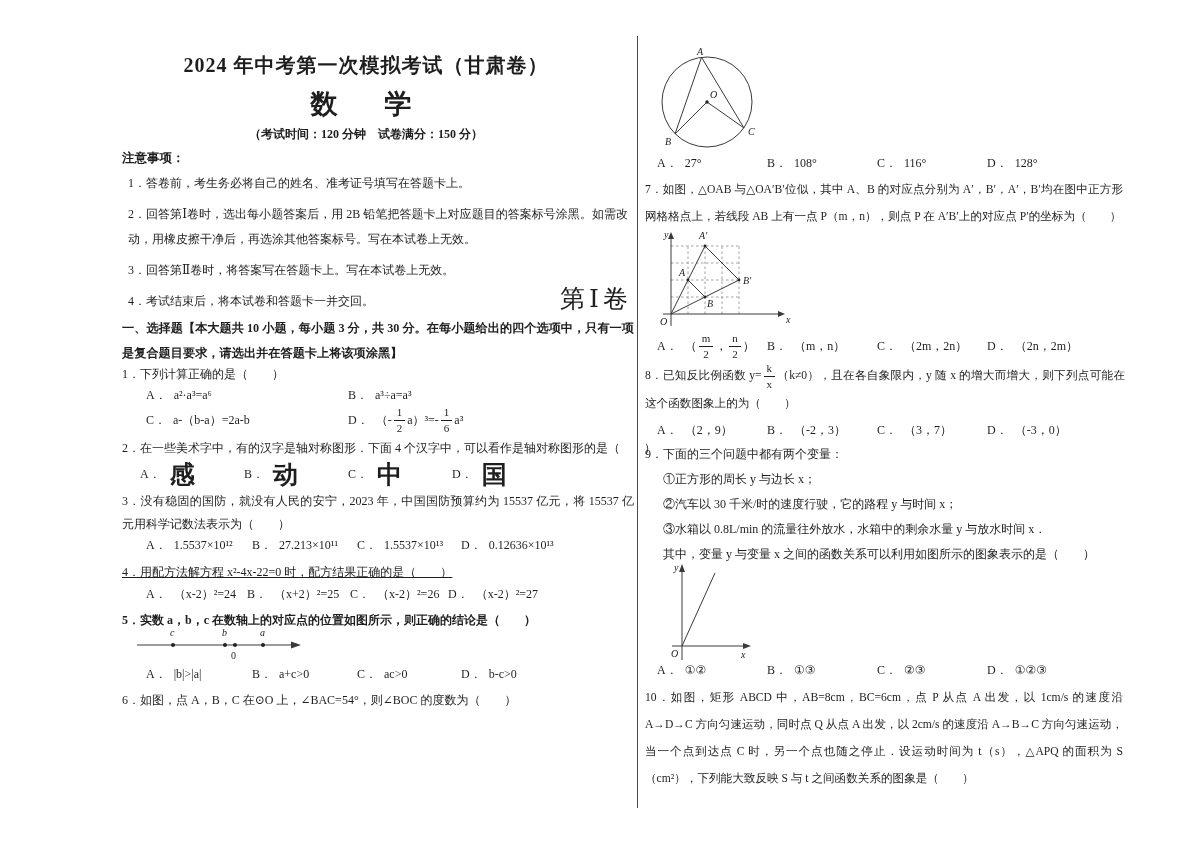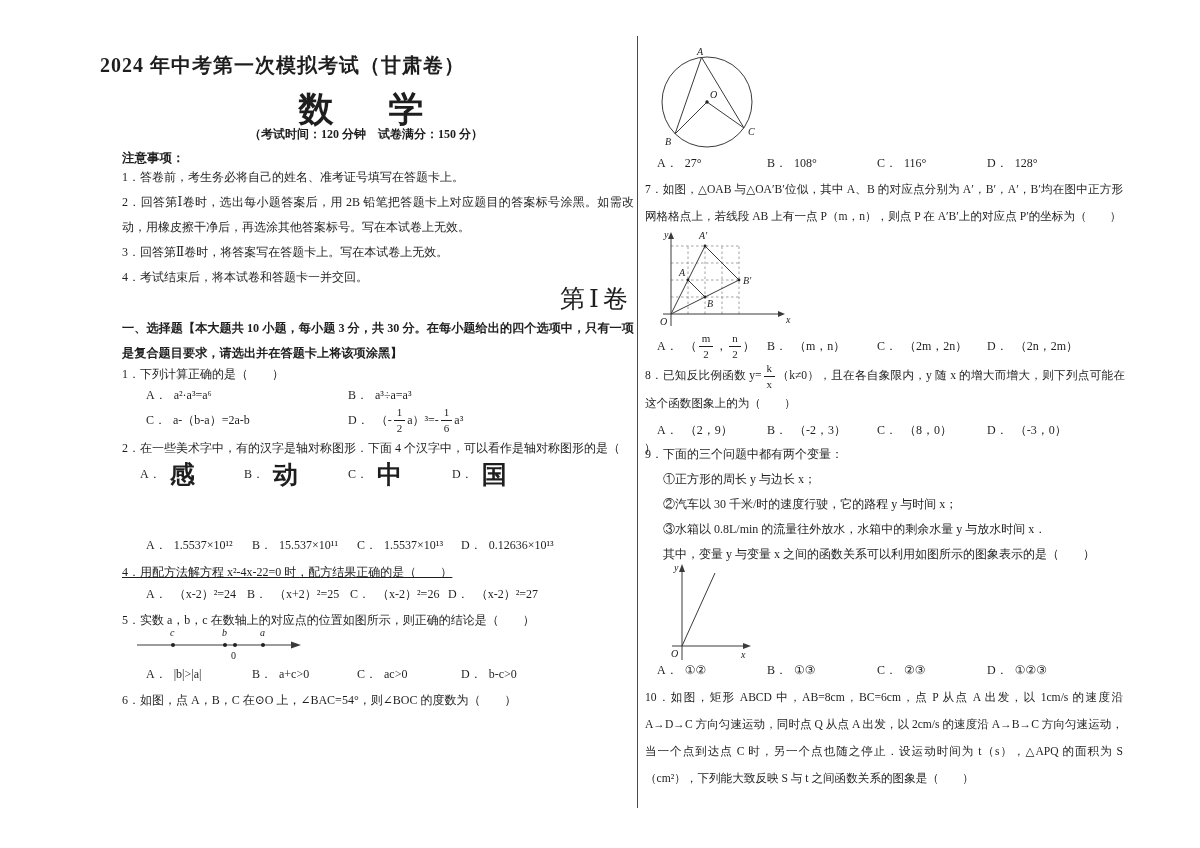--- a/index.html
+++ b/index.html
@@ -1,25 +1,25 @@
 <!DOCTYPE html>
 <html><head>
 <meta charset="utf-8">
 <style>
   html,body{margin:0;padding:0;background:#e8e8e8;}
   .page{position:relative;width:1200px;height:848px;background:#ffffff;margin:0 auto;
         font-family:"Liberation Serif","DejaVu Serif",serif;color:#1e1e1e;overflow:hidden;}
   .abs{position:absolute;}
   .divider{position:absolute;left:637px;top:36px;width:1px;height:772px;background:#4a4a4a;}
-  .title{left:100px;top:52px;width:532px;text-align:left;font-size:20px;font-weight:bold;letter-spacing:1px;}
-  .subject{left:100px;top:86px;width:532px;text-align:center;font-size:35px;font-weight:bold;letter-spacing:10px;}
+  .title{left:100px;top:52px;width:532px;text-align:center;font-size:20px;font-weight:bold;letter-spacing:1px;}
+  .subject{left:100px;top:86px;width:532px;text-align:center;font-size:27px;font-weight:bold;letter-spacing:10px;}
   .meta{left:100px;top:126px;width:532px;text-align:center;font-size:12px;font-weight:bold;}
   .notice-title{left:122px;top:150px;font-size:12.5px;font-weight:bold;}
   .notes{left:122px;top:165px;width:512px;font-size:12px;line-height:25px;text-align:justify;}
-  .notes p{margin:0;}
+  .notes p{margin:6px;}
   .part1{left:100px;top:282px;width:532px;text-align:right;font-size:25px;font-weight:500;letter-spacing:4px;}
   .intro{left:122px;top:316px;width:512px;font-size:12.2px;font-weight:bold;line-height:25px;text-align:justify;}
   .stem{font-size:12px;white-space:nowrap;}
   .block{font-size:12px;line-height:25px;text-align:justify;}
   .blockR{font-size:11.6px;line-height:27px;text-align:justify;}
   .optrow{display:flex;align-items:center;font-size:12px;}
   .opt{display:flex;align-items:center;white-space:nowrap;}
   .w4{width:104px;}
   .w4R{width:110px;}
   .w2{width:202px;}
@@ -100,28 +100,29 @@
     <span class="opt w4">
         <span class="lab">C．</span>
         <span class="bigchar">中</span>
       </span>
     <span class="opt w4">
         <span class="lab">D．</span>
         <span class="bigchar">国</span>
       </span>
   </div>
 
+  <div class="abs block" style="left:122px;top:490px;width:512px;line-height:23px;">3．没有稳固的国防，就没有人民的安宁，2023 年，中国国防预算约为 15537 亿元，将 15537 亿元用科学记数法表示为（　　）</div>
   <div class="abs optrow" style="left:146px;top:537px;">
     <span class="opt" style="width:106px;">
         <span class="lab">A．</span>
         <span>1.5537×10¹²</span>
       </span>
     <span class="opt" style="width:105px;">
         <span class="lab">B．</span>
-        <span>15.537×10¹¹</span>
+        <span>27.213×10¹¹</span>
       </span>
     <span class="opt" style="width:104px;">
         <span class="lab">C．</span>
         <span>1.5537×10¹³</span>
       </span>
     <span class="opt" style="width:110px;">
         <span class="lab">D．</span>
         <span>0.12636×10¹³</span>
       </span>
   </div>
@@ -139,21 +140,21 @@
     <span class="opt" style="width:98px;">
         <span class="lab">C．</span>
         <span>（x-2）²=26</span>
       </span>
     <span class="opt" style="width:104px;">
         <span class="lab">D．</span>
         <span>（x-2）²=27</span>
       </span>
   </div>
 
-  <div class="abs stem" style="left:122px;top:612px;">5．实数 a，b，c 在数轴上的对应点的位置如图所示，则正确的结论是（　　）</div>
+  <div class="abs stem" style="left:122px;top:612px;font-weight:bold;">5．实数 a，b，c 在数轴上的对应点的位置如图所示，则正确的结论是（　　）</div>
   <div class="abs" style="left:133px;top:624px;">
     <svg width="175" height="40" viewBox="0 0 175 40">
       <line x1="4" y1="21" x2="160" y2="21" stroke="#3a3a3a" stroke-width="1.2"></line>
       <polygon points="168,21 158,17.5 158,24.5" fill="#3a3a3a"></polygon>
       <circle cx="40" cy="21" r="2" fill="#222"></circle>
       <circle cx="92" cy="21" r="2" fill="#222"></circle>
       <circle cx="102" cy="21" r="2" fill="#222"></circle>
       <circle cx="130" cy="21" r="2" fill="#222"></circle>
       <text class="varlbl" x="37" y="12">c</text>
       <text class="varlbl" x="89" y="12">b</text>
@@ -285,21 +286,21 @@
     <span class="opt w4R">
         <span class="lab">A．</span>
         <span>（2，9）</span>
       </span>
     <span class="opt w4R">
         <span class="lab">B．</span>
         <span>（-2，3）</span>
       </span>
     <span class="opt w4R">
         <span class="lab">C．</span>
-        <span>（8，0）</span>
+        <span>（3，7）</span>
       </span>
     <span class="opt w4R">
         <span class="lab">D．</span>
         <span>（-3，0）</span>
       </span>
   </div>
 
   <div class="abs stem" style="left:645px;top:446px;">9．下面的三个问题中都有两个变量：</div>
   <div class="abs stem" style="left:663px;top:471px;">①正方形的周长 y 与边长 x；</div>
   <div class="abs stem" style="left:663px;top:496px;">②汽车以 30 千米/时的速度行驶，它的路程 y 与时间 x；</div>

